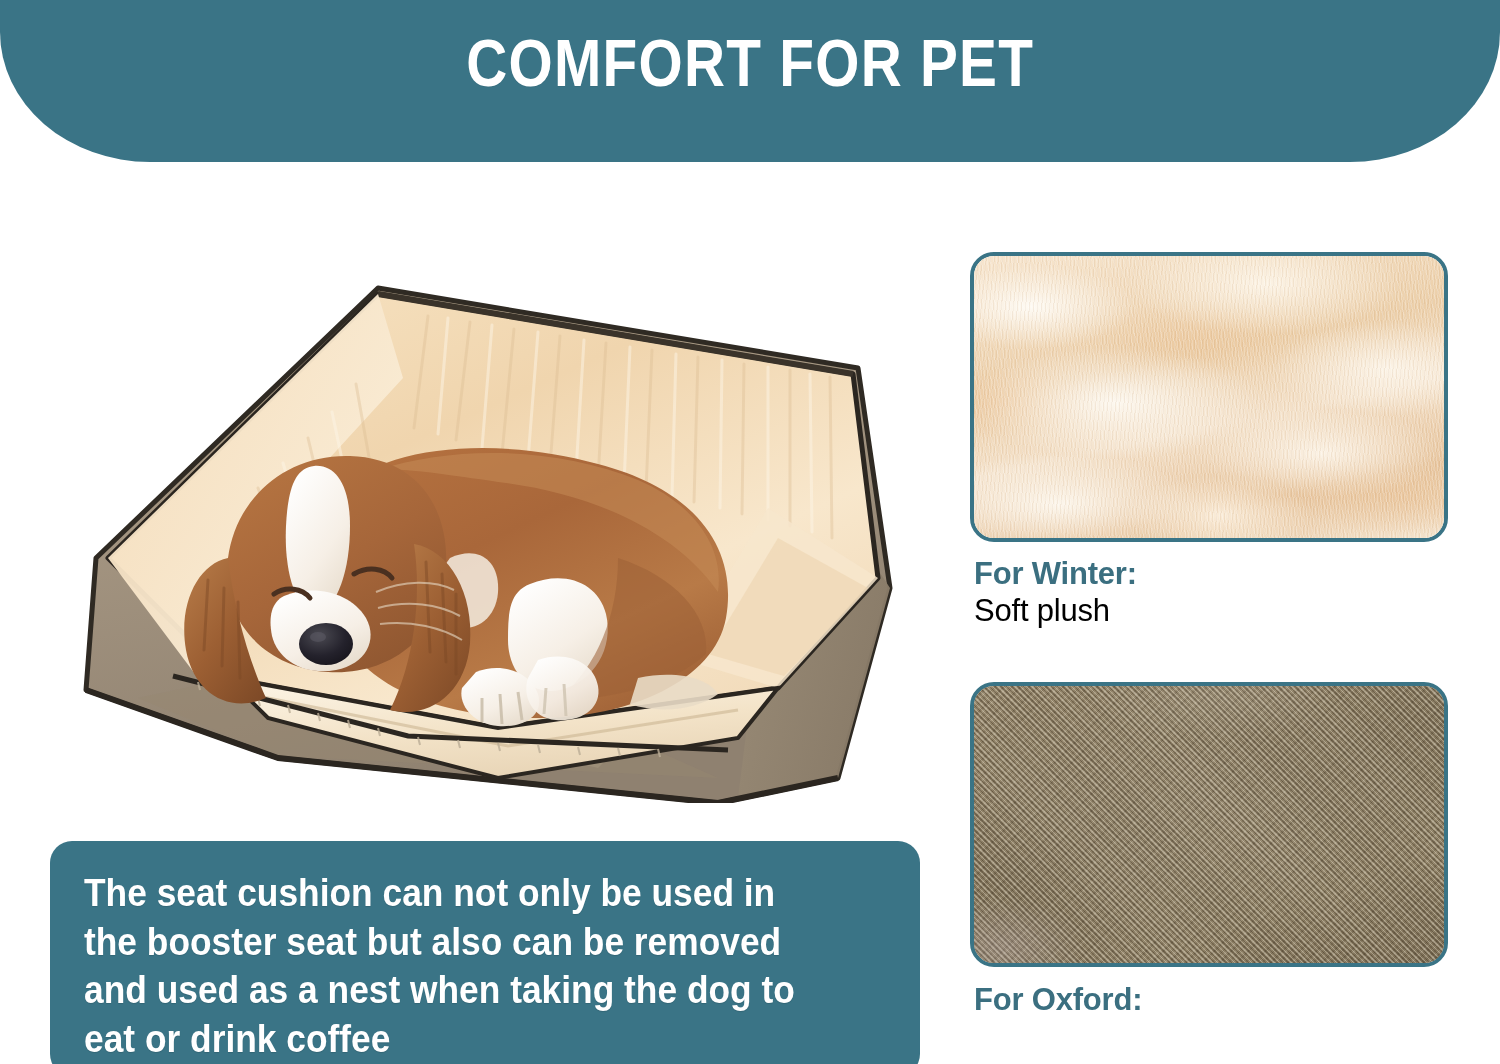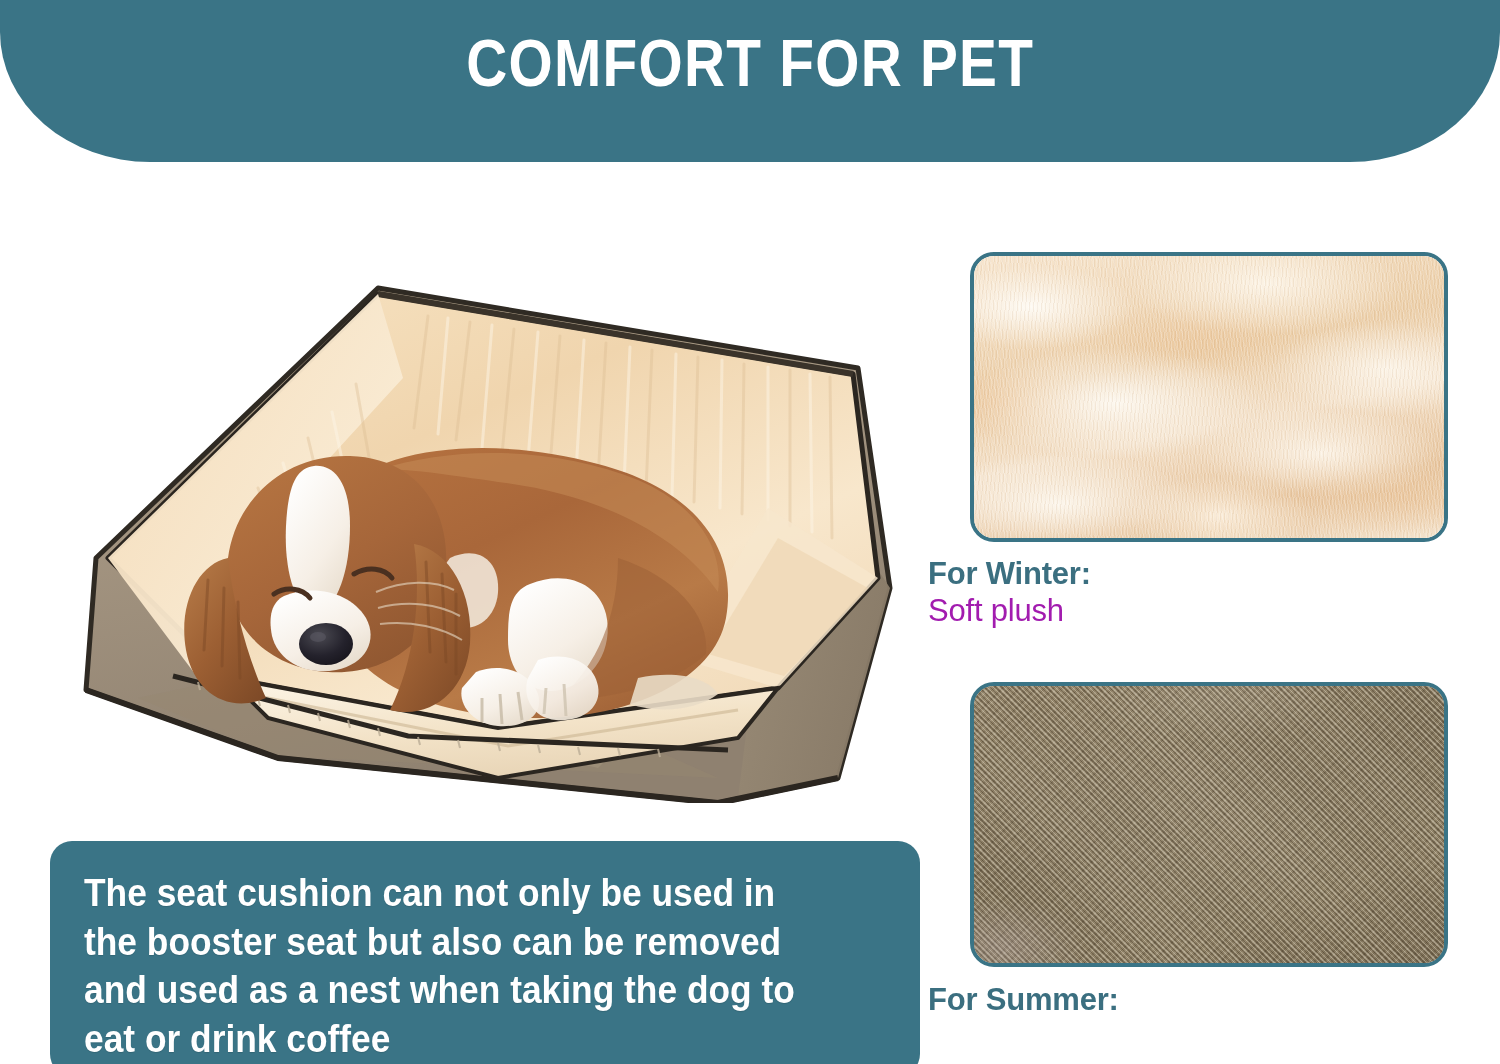--- a/index.html
+++ b/index.html
@@ -140,39 +140,39 @@
   #oxford-sheen {
     position: absolute; inset: 0;
     background:
       radial-gradient(ellipse 120px 70px at 6% 94%, rgba(190,175,185,0.25), rgba(0,0,0,0) 70%),
       radial-gradient(ellipse 160px 60px at 52% 4%, rgba(255,250,240,0.10), rgba(0,0,0,0) 75%);
   }
 
   
   .swatch-label {
     position: absolute;
-    left: 928px;
+    left: 974px;
     color: #3b6f80;
     font-family: "Liberation Sans", sans-serif;
   }
   #label-winter { top: 556px; }
   #label-summer { top: 982px; }
 
   .label-heading {
     font-size: 31px;
     font-weight: bold;
     line-height: 1.16;
     letter-spacing: -0.2px;
   }
   .label-sub {
     font-size: 31px;
     font-weight: normal;
     line-height: 1.2;
     letter-spacing: -0.2px;
-    color: #a21caf;
+    color: #000000;
   }
 </style>
 </head>
 <body>
 
 <div id="stage">
 
   <div id="header-banner">
     <div id="header-title">COMFORT FOR PET</div>
   </div>
@@ -385,16 +385,16 @@
     <div class="label-sub">Soft plush</div>
   </div>
 
   <div class="swatch" id="swatch-summer">
     <div class="swatch-surface" id="oxford-surface">
       <div id="oxford-weave"></div>
       <div id="oxford-sheen"></div>
     </div>
   </div>
   <div class="swatch-label" id="label-summer">
-    <div class="label-heading">For Summer:</div>
+    <div class="label-heading">For Oxford:</div>
   </div>
 
 </div>
 
 </body></html>

